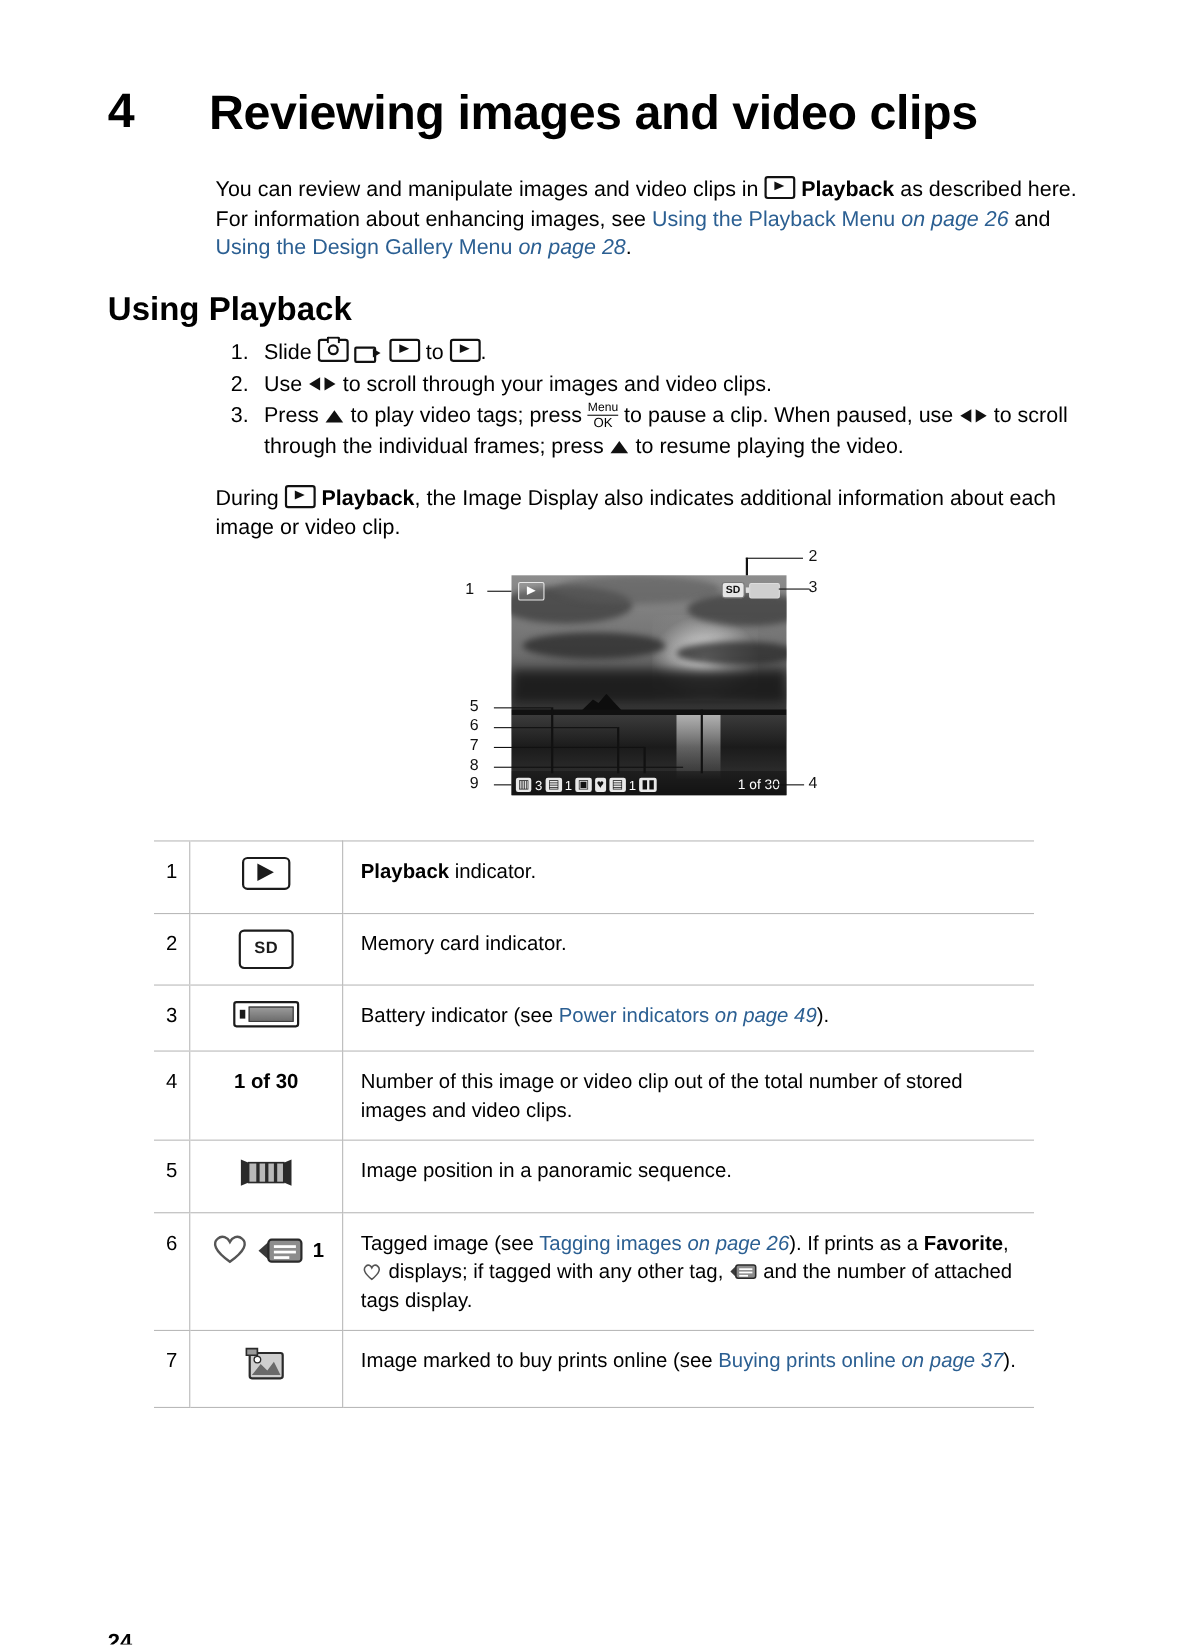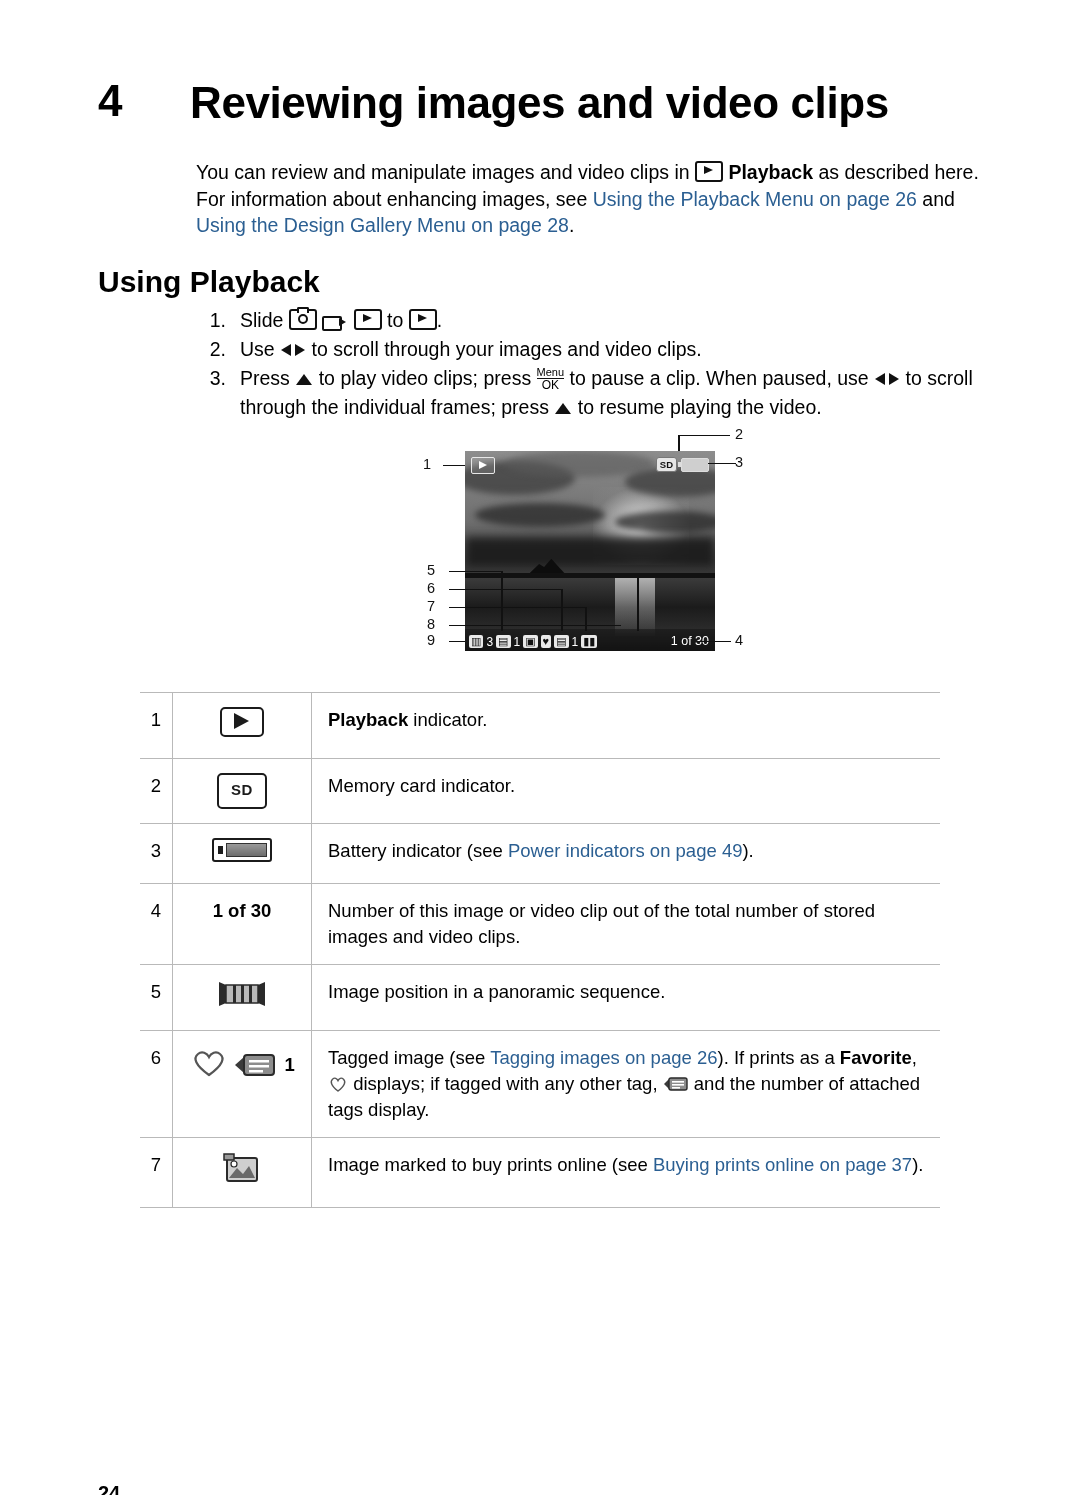--- a/index.html
+++ b/index.html
@@ -52,20 +52,21 @@
     padding-right: 85px;
     font-size: 19.5px;
     line-height: 26.5px;
   }
   .intro p { margin: 0; }
   .ital-blue {
     color: #2b5f92;
   }
   .blue {
     color: #2b5f92;
+    font-style: italic;
   }
   .bold { font-weight: bold; }
 
   h2.section {
     padding-left: 98px;
     margin: 26px 0 8px 0;
     font-size: 30px;
     font-weight: bold;
   }
 
@@ -539,30 +540,33 @@
     <li>
       <span class="num">2.</span>
       <span>Use</span>
       <span class="ic ic-arrows"></span>
       <span>to scroll through your images and video clips.</span>
     </li>
     <li>
       <span class="num">3.</span>
       <span>Press</span>
       <span class="ic ic-up"></span>
-      <span>to play video clips; press</span>
+      <span>to play video tags; press</span>
       <span class="ic-menuok"><span class="m">Menu</span><span class="bar"></span><span class="o">OK</span></span>
       <span>to pause a clip. When paused, use</span>
       <span class="ic ic-arrows"></span>
       <span>to scroll through the individual frames; press</span>
       <span class="ic ic-up"></span>
       <span>to resume playing the video.</span>
     </li>
   </ol>
 
+  <div class="after-list">
+    <span>During </span><span class="ic ic-play"></span> <span class="bold">Playback</span><span>, the Image Display also indicates additional information about each image or video clip.</span>
+  </div>
 
   <div class="figure">
 
     <div class="screen-wrap">
       <div class="screen">
         <div class="sky-glow"></div>
         <div class="cloud" style="left:-10px; top:10px; width:120px; height:34px;"></div>
         <div class="cloud" style="left:40px; top:0px; width:150px; height:26px; background:rgba(90,90,90,.6);"></div>
         <div class="cloud" style="left:160px; top:16px; width:110px; height:30px;"></div>
         <div class="cloud" style="left:10px; top:52px; width:130px; height:24px; background:rgba(45,45,45,.8);"></div>

